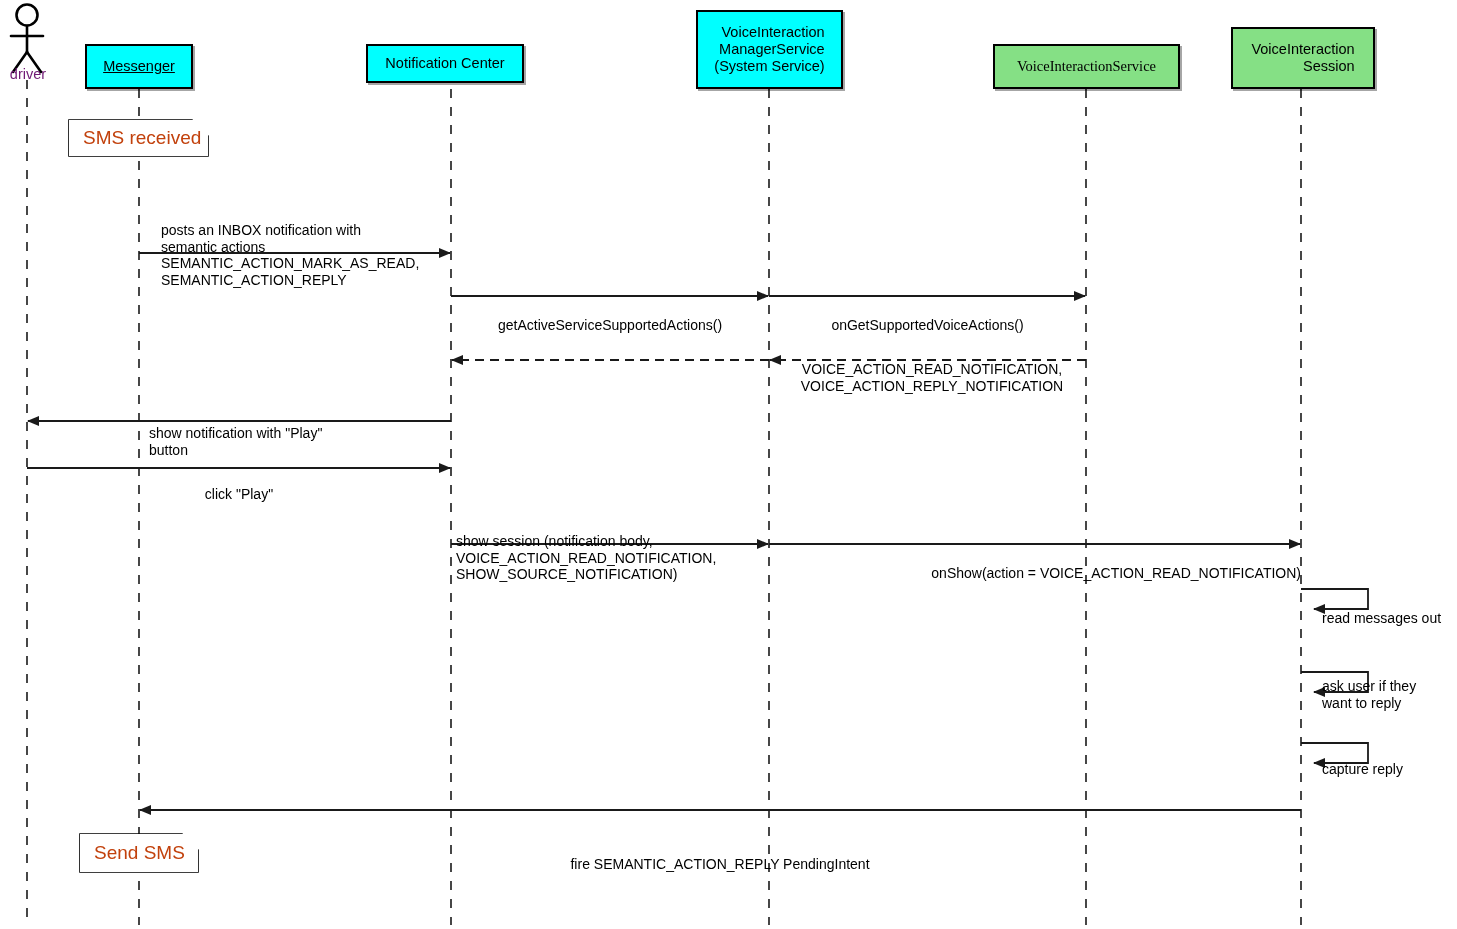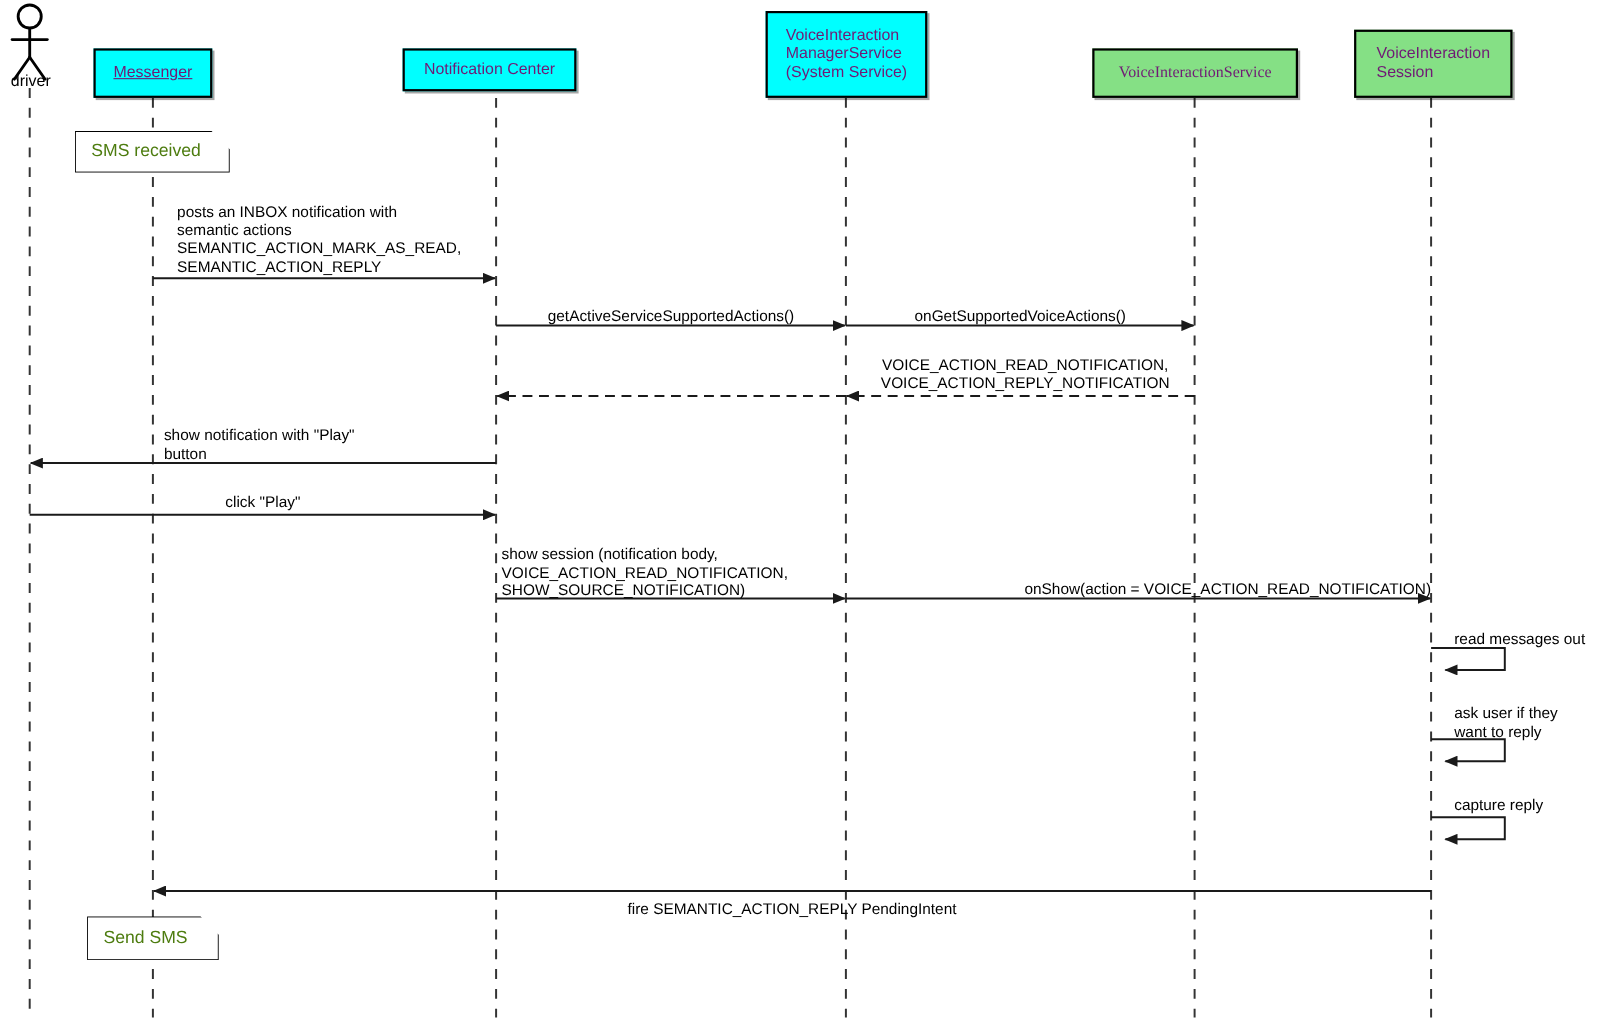--- a/index.html
+++ b/index.html
@@ -26,50 +26,51 @@
     height: 929px;
   }
   .lifeline-box {
     position: absolute;
     box-sizing: border-box;
     border: 2px solid #000000;
     box-shadow: 2px 2px 0 rgba(0,0,0,0.35);
     display: flex;
     align-items: center;
     justify-content: center;
-    text-align: left;
+    text-align: right;
     font-size: 14.5px;
     line-height: 17px;
-    color: #701a75;
+    color: #000000;
     white-space: pre-line;
   }
   .note-box {
     position: absolute;
     box-sizing: border-box;
     background: #ffffff;
     display: flex;
     align-items: center;
-    font-size: 16px;
-    color: #4d7c0f;
+    font-size: 19px;
+    color: #c2410c;
     padding-left: 14px;
   }
   .msg-label {
     position: absolute;
     font-size: 14px;
     line-height: 16.5px;
     color: #000000;
     white-space: pre-line;
+    margin-top: 38px;
   }
   .msg-label.center {
     text-align: center;
   }
   .actor-label {
     position: absolute;
     font-size: 14.5px;
-    color: #000000;
+    color: #701a75;
     text-align: center;
   }
 </style>
 </head>
 <body>
 
 <div id="diagram">
 
   <svg id="svg-layer" viewBox="0 0 1457 929" xmlns="http://www.w3.org/2000/svg">
     <defs>

